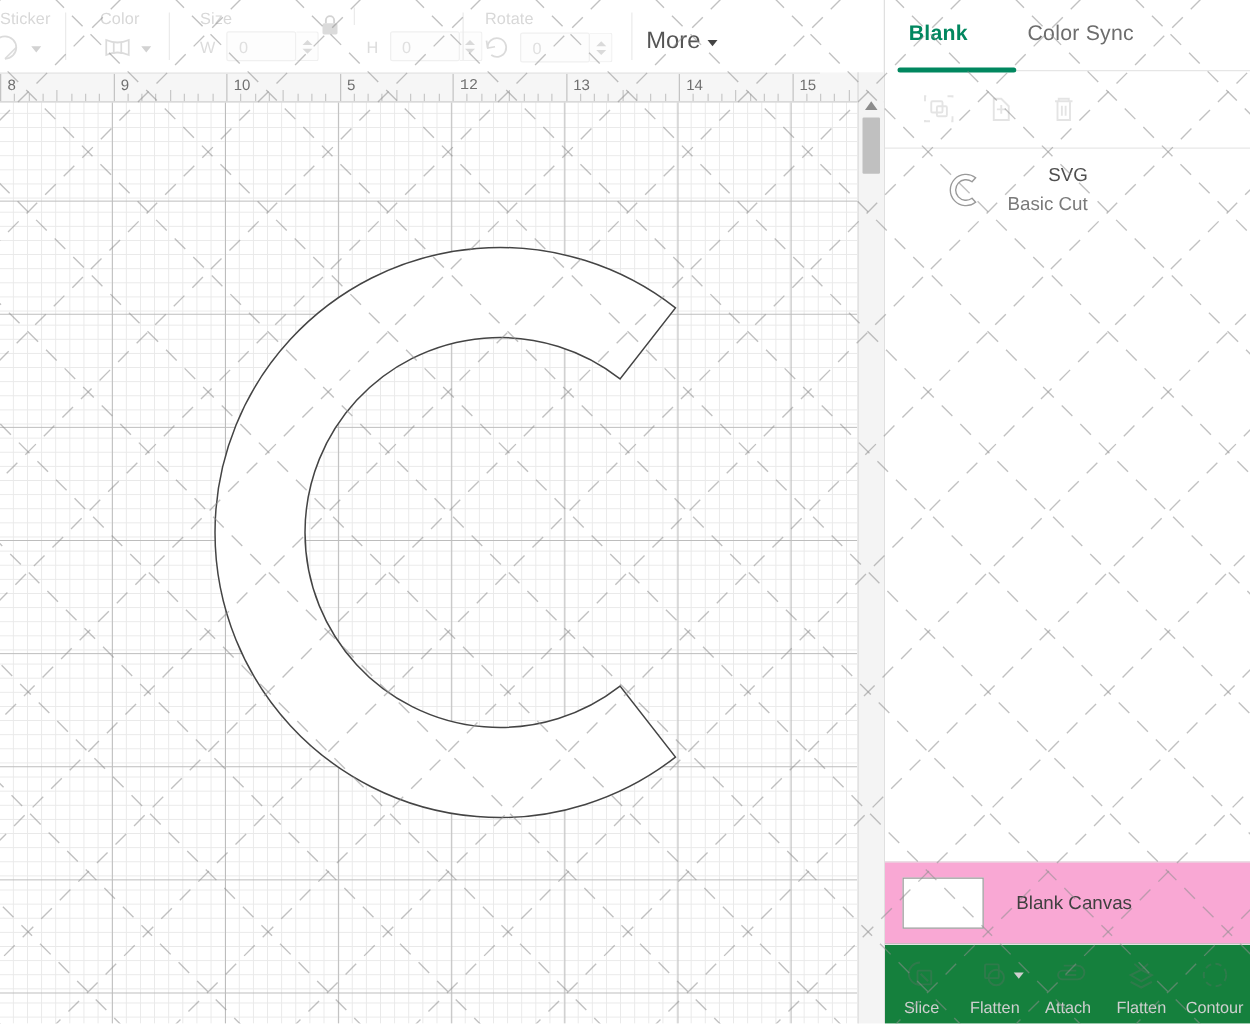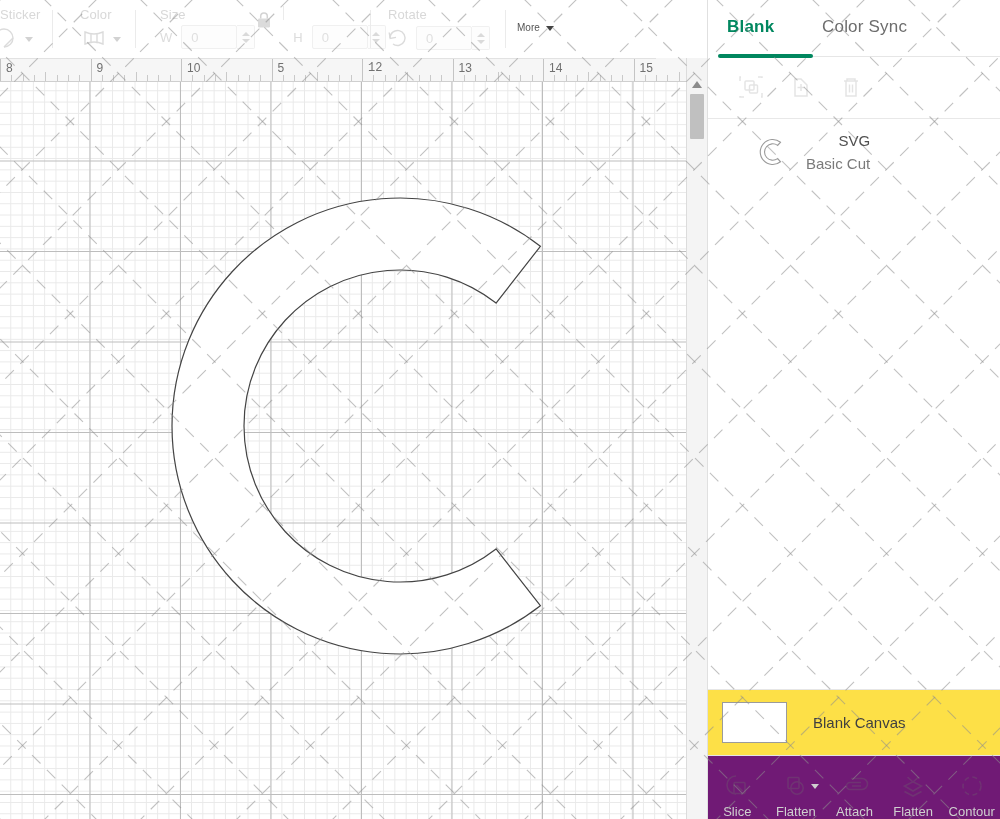--- a/index.html
+++ b/index.html
@@ -41,21 +41,21 @@
     width:18px;height:24px;border:1px solid #f0f0f0;border-left:none;border-radius:0 2px 2px 0;
     background:rgba(252,252,252,.55);box-sizing:border-box;
     display:flex;flex-direction:column;align-items:center;justify-content:center;gap:3px;
   }
   .spin i{display:block;width:0;height:0;border-left:4px solid transparent;border-right:4px solid transparent;}
   .spin i.up{border-bottom:4px solid #dadada;}
   .spin i.dn{border-top:4px solid #dadada;}
   .field{display:flex;align-items:center;}
   #lock-btn{position:absolute;left:253px;top:9px;width:22px;height:22px;opacity:.30;}
   #more-btn{
-    position:absolute;left:517px;top:22px;font-size:10px;color:#555;display:flex;align-items:center;gap:5px;
+    position:absolute;left:517px;top:22px;font-size:19px;color:#555;display:flex;align-items:center;gap:5px;
   }
   #more-btn .caret{border-top-color:#444;margin-top:2px;}
 
   
   #ruler-h{
     position:absolute;left:0;top:58px;width:686px;height:23px;
     background:#f6f6f6;border-bottom:1px solid #cfcfcf;z-index:5;overflow:hidden;
   }
   #ruler-h .inch{
     position:absolute;top:0;height:23px;width:90.5px;
@@ -130,27 +130,27 @@
   .layer-row{
     position:relative;display:flex;align-items:center;height:66px;padding-left:42px;box-sizing:border-box;text-align:right;
   }
   .layer-thumb{width:44px;height:44px;flex:0 0 44px;display:flex;align-items:center;justify-content:center;}
   .layer-text{margin-left:12px;line-height:1.55;}
   .layer-title{font-size:15px;color:#4f4f4f;}
   .layer-sub{font-size:15px;color:#7a7a7a;}
 
   #canvas-row{
     flex:0 0 66px;display:flex;align-items:center;padding-left:14px;
-    background:#fde047;border-top:1px solid #e6e6e6;box-sizing:border-box;
+    background:#f9a8d4;border-top:1px solid #e6e6e6;box-sizing:border-box;
   }
   #canvas-row .sw{width:65px;height:41px;background:#fff;border:1px solid #9b9b9b;box-sizing:border-box;}
   #canvas-row .lbl{margin-left:26px;font-size:15px;color:#3f3f3f;}
 
   #bottom-tools{
-    flex:0 0 64px;display:flex;align-items:flex-end;border-top:1px solid #e4e4e4;background:#701a75;
+    flex:0 0 64px;display:flex;align-items:flex-start;border-top:1px solid #e4e4e4;background:#15803d;
     padding-top:8px;box-sizing:border-box;
   }
   .btool{
     flex:1 1 0;display:flex;flex-direction:column;align-items:center;justify-content:flex-start;
     position:relative;min-width:0;
   }
   .btool .bicon{height:32px;display:flex;align-items:center;justify-content:center;opacity:.30;}
   .btool .btxt{font-size:13px;color:#cfcfcf;margin-top:2px;white-space:nowrap;}
   .btool .bcaret{
     position:absolute;right:6px;top:14px;width:0;height:0;

